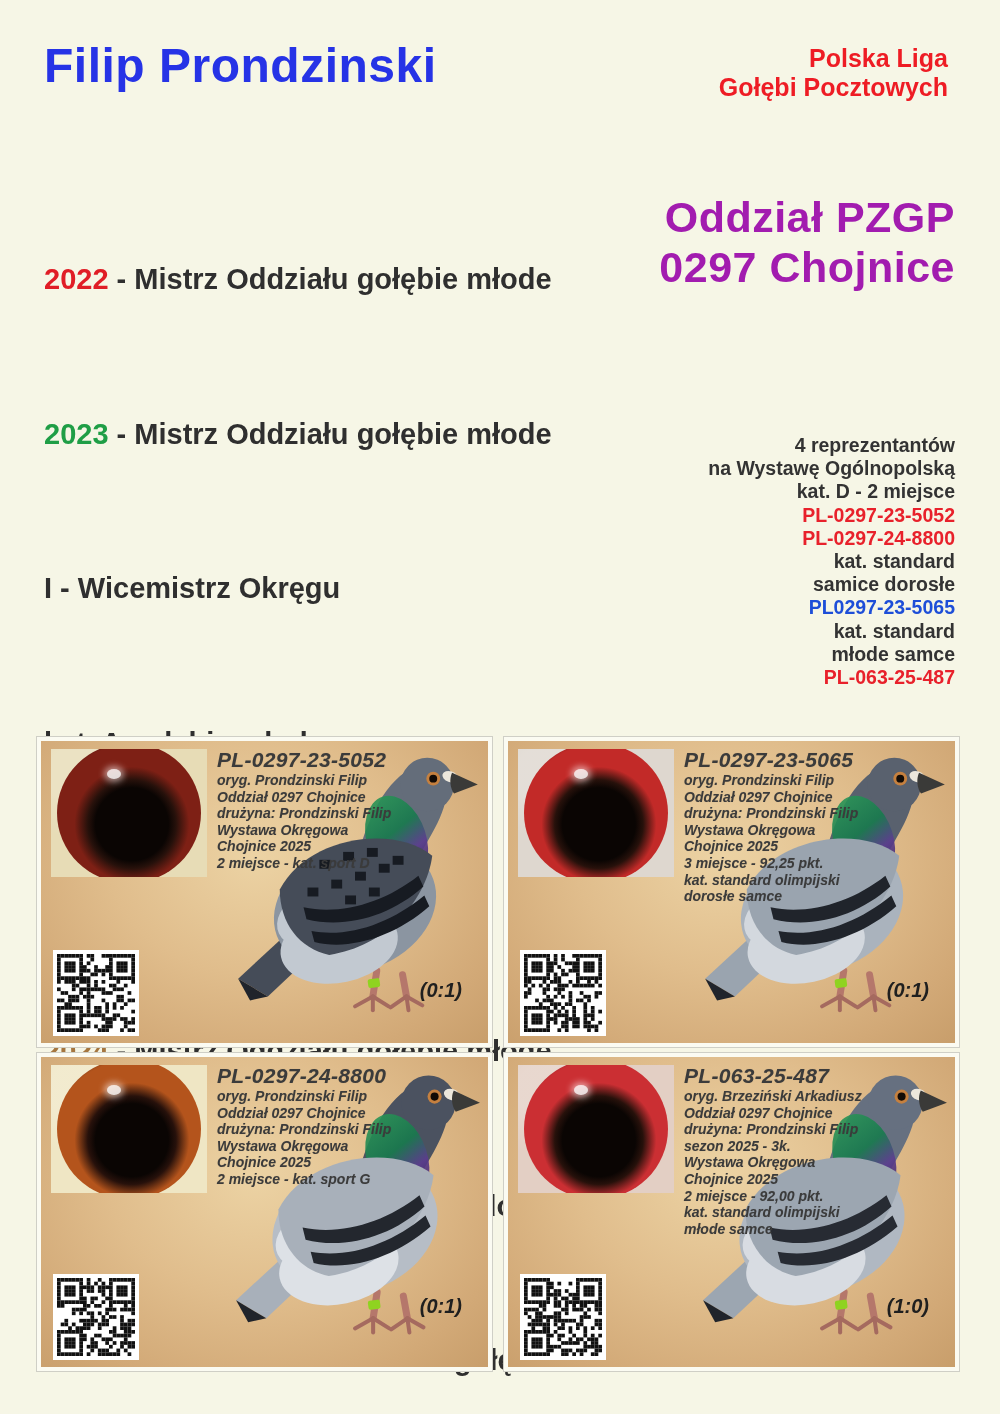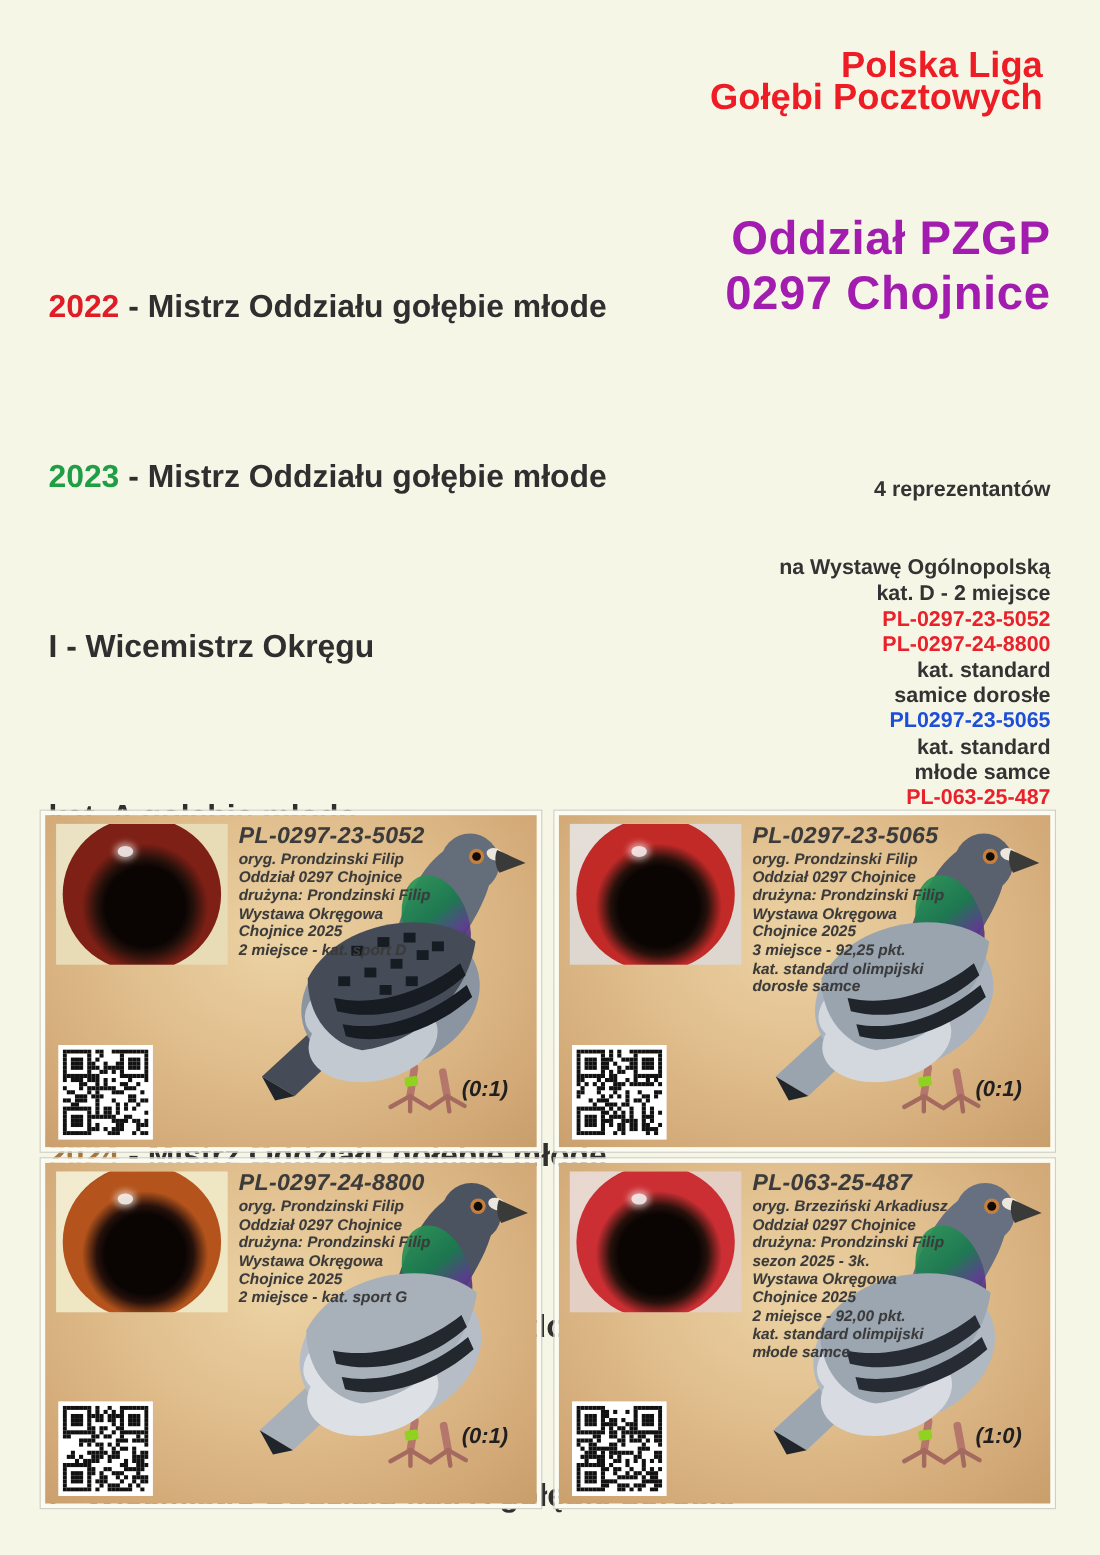--- a/index.html
+++ b/index.html
@@ -1,21 +1,21 @@
 <!DOCTYPE html>
 <html><head>
 <meta charset="utf-8">
 <style>
   html,body{margin:0;padding:0;background:#f6f6e6;}
   .page{position:relative;width:1000px;height:1414px;background:#f6f6e6;
         font-family:"Liberation Sans",sans-serif;overflow:hidden;}
 
   
   .title{position:absolute;left:44px;top:38px;margin:0;font-size:48px;font-weight:bold;letter-spacing:.5px;}
-  .league{position:absolute;right:52px;top:44px;text-align:right;font-size:33px;font-weight:bold;line-height:29px;}
+  .league{position:absolute;right:52px;top:44px;text-align:right;font-size:25px;font-weight:bold;line-height:29px;}
   .club{position:absolute;right:45px;top:192px;text-align:right;font-size:43px;font-weight:bold;line-height:50px;letter-spacing:.5px;}
 
   
   .achievements{position:absolute;left:44px;top:106px;font-size:29px;font-weight:bold;
                 color:#2f2f2f;line-height:38.6px;white-space:pre;}
   .ach-year{font-weight:bold;}
 
   
   .repcol{position:absolute;right:45px;top:434px;text-align:right;font-size:19.5px;
           font-weight:bold;line-height:23.2px;color:#333;}
@@ -53,20 +53,21 @@
   
   .pigeon-slot{position:absolute;right:0;top:0;width:262px;height:100%;z-index:1;}
   .pigeon-slot svg{width:100%;height:100%;}
   .card[data-pattern="bar"] .checks{display:none;}
 </style>
 </head>
 <body>
 
 <div class="page">
 
+  <h1 class="title" style="color: rgb(38, 51, 230);">Filip Prondzinski</h1>
 
   <div class="league" style="color: rgb(238, 28, 36);">
     <div>Polska Liga</div>
     <div>Gołębi Pocztowych</div>
   </div>
 
   <div class="club" style="color: #a21caf;">
     <div>Oddział PZGP</div>
     <div>0297 Chojnice</div>
   </div>
@@ -104,21 +105,21 @@
     
       
     
       
     </div>
 
   <div class="repcol">
 
       <div class="rep-line" style="color: rgb(51, 51, 51);">4 reprezentantów</div>
 
-      <div class="rep-line" style="color: rgb(51, 51, 51); margin-top: 48px;">na Wystawę Ogólnopolską</div>
+      <div class="rep-line" style="color: rgb(51, 51, 51);">na Wystawę Ogólnopolską</div>
 
       <div class="rep-line" style="color: rgb(51, 51, 51);">kat. D - 2 miejsce</div>
 
       <div class="rep-line" style="color: rgb(232, 33, 43);">PL-0297-23-5052</div>
 
 
       <div class="rep-line" style="color: rgb(232, 33, 43);">PL-0297-24-8800</div>
 
       <div class="rep-line" style="color: rgb(51, 51, 51);">kat. standard</div>
 

